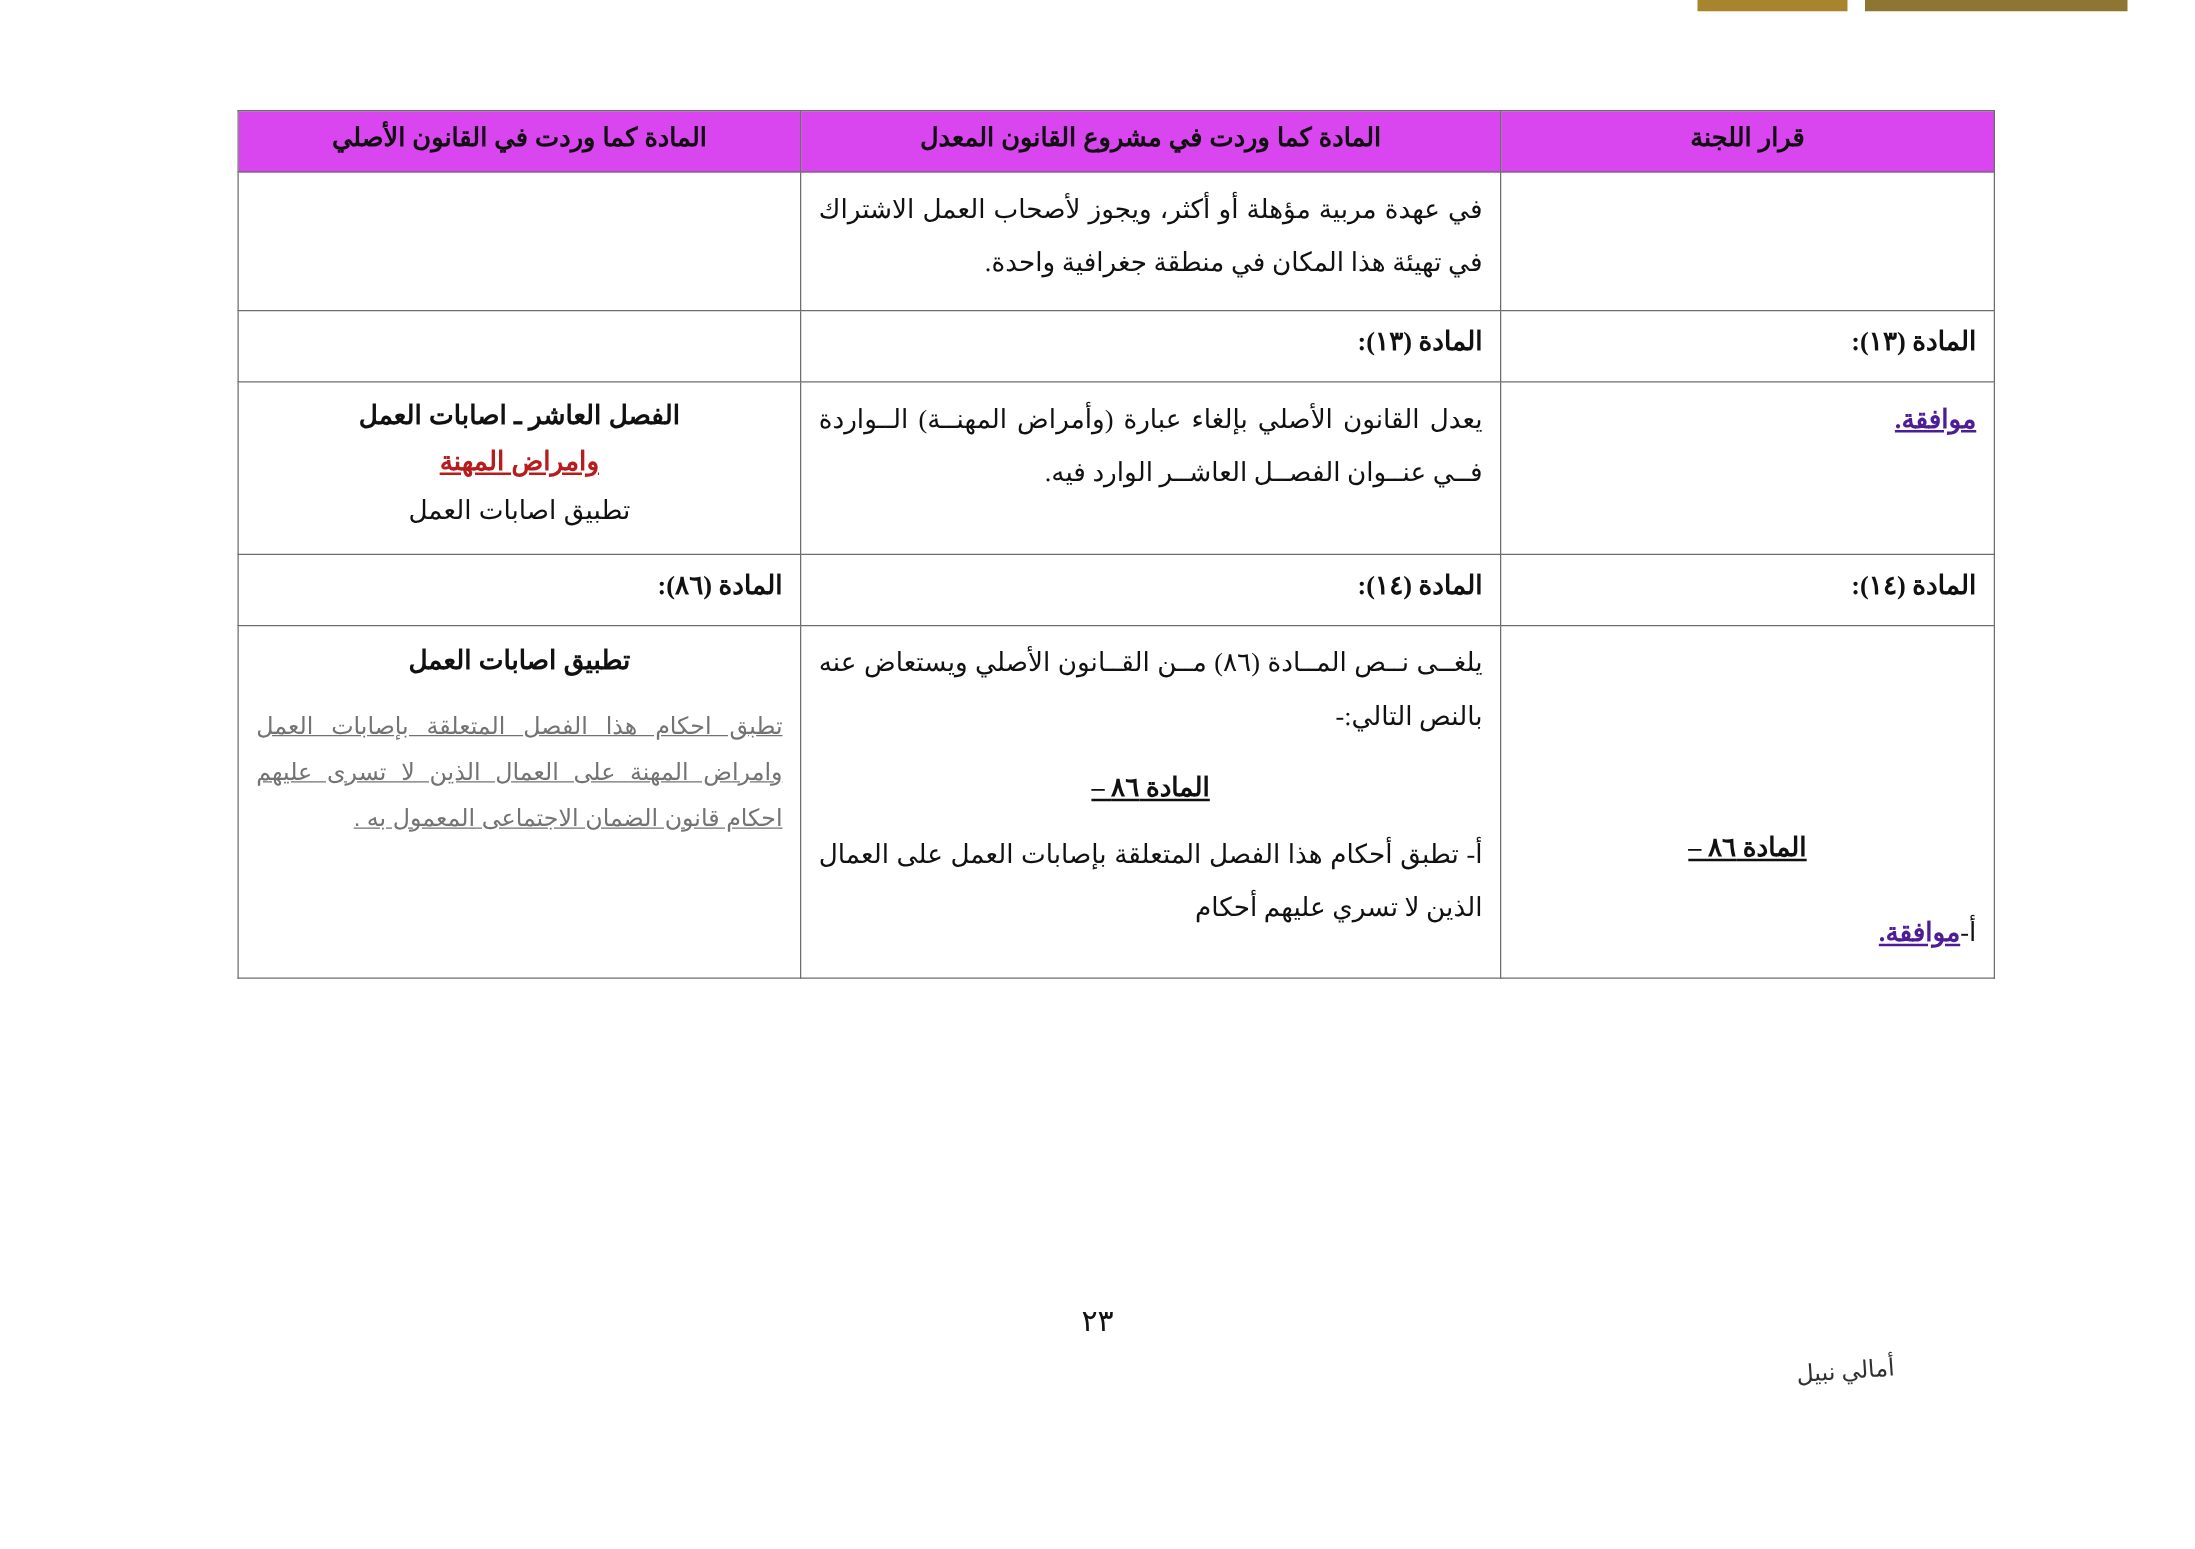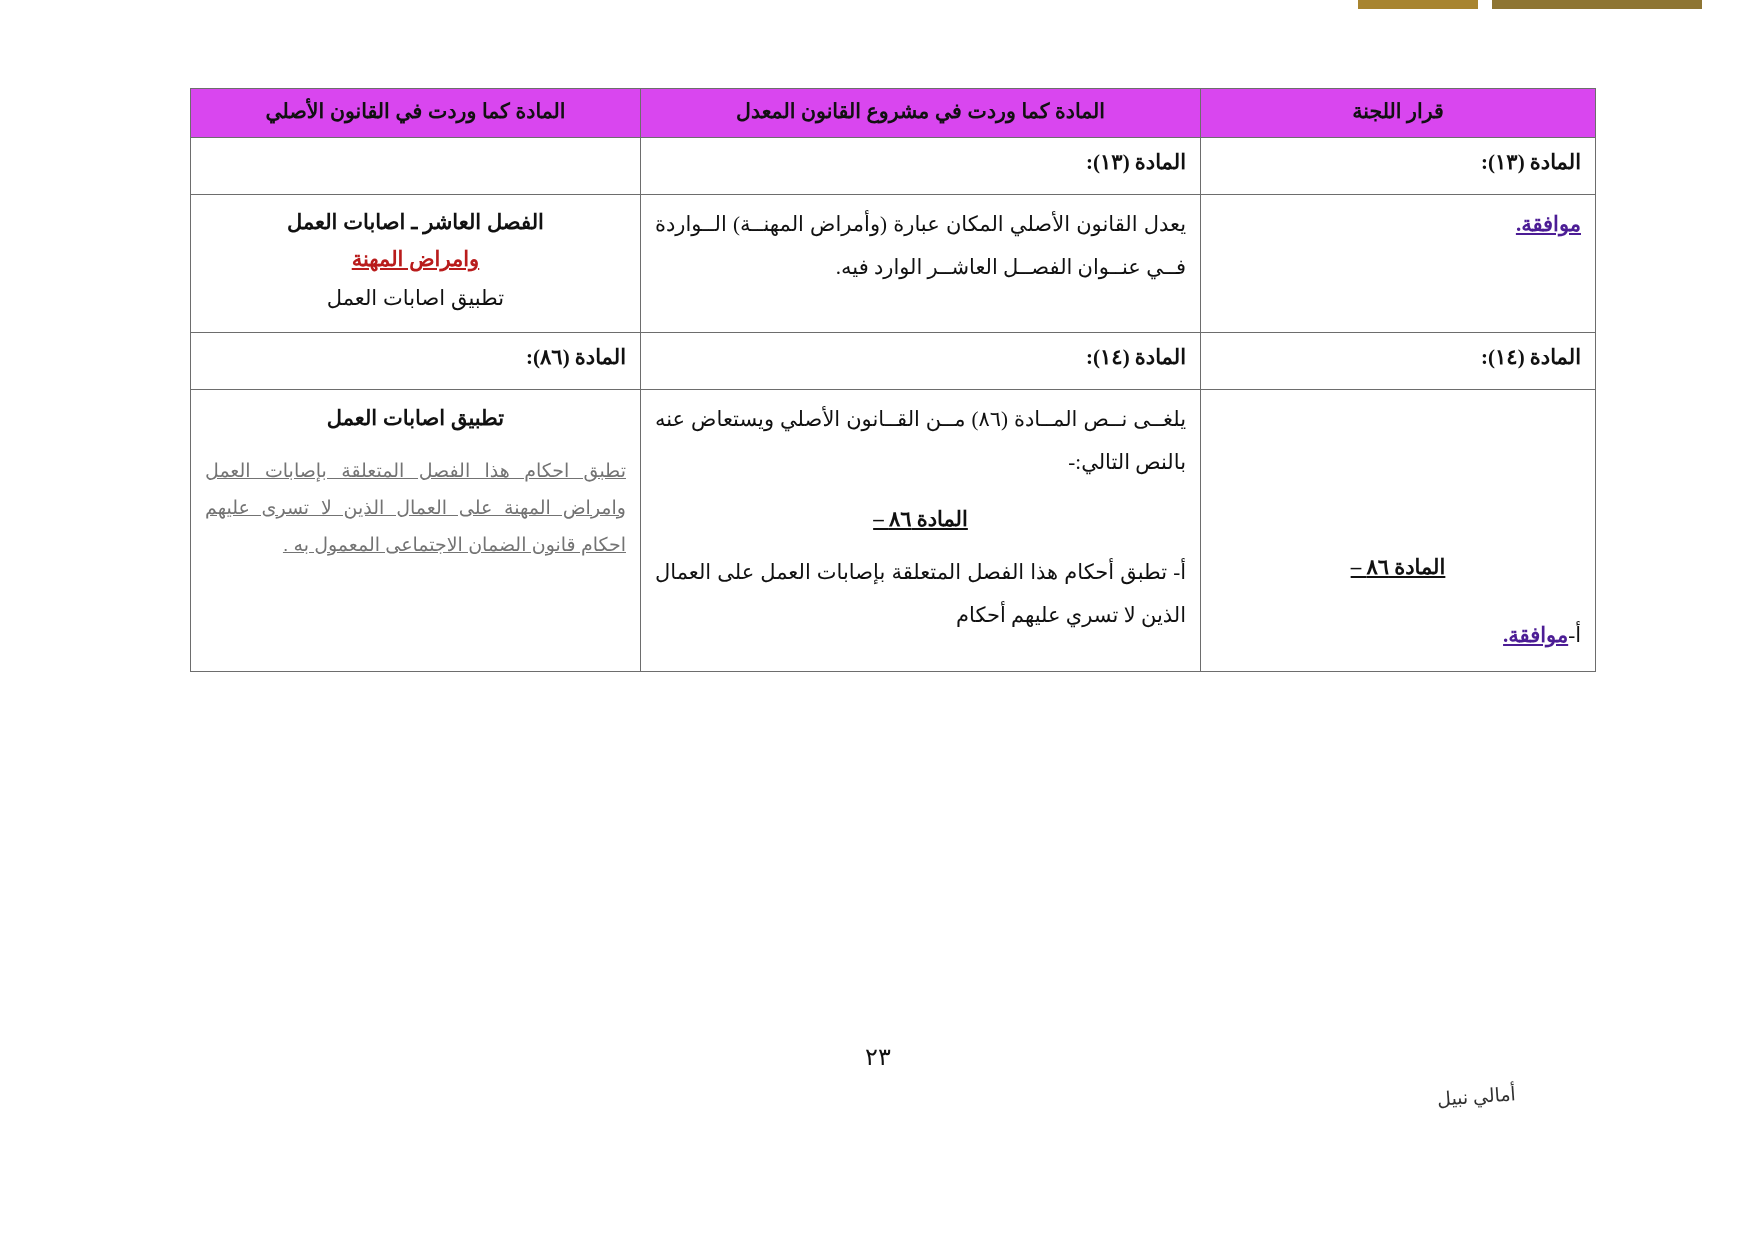--- a/index.html
+++ b/index.html
@@ -162,39 +162,46 @@
     </colgroup>
     <thead>
       <tr>
         <th>قرار اللجنة</th>
         <th>المادة كما وردت في مشروع القانون المعدل</th>
         <th>المادة كما وردت في القانون الأصلي</th>
       </tr>
     </thead>
     <tbody>
 
+      <tr>
+        <td></td>
+        <td>
+          <p class="cell-text para">في عهدة مربية مؤهلة أو أكثر، ويجوز لأصحاب العمل الاشتراك في تهيئة هذا المكان في منطقة جغرافية واحدة.</p>
+        </td>
+        <td></td>
+      </tr>
 
       <tr class="row-small">
         <td>
           <div class="label-line">المادة (١٣):</div>
         </td>
         <td>
           <div class="label-line">المادة (١٣):</div>
         </td>
         <td></td>
       </tr>
 
       <tr>
         <td>
           <div class="cell-text">
             <span class="ar-blue ul">موافقة.</span>
           </div>
         </td>
         <td>
-          <p class="cell-text para">يعدل القانون الأصلي المكان عبارة (وأمراض المهنــة) الــواردة فــي عنــوان الفصــل العاشــر الوارد فيه.</p>
+          <p class="cell-text para">يعدل القانون الأصلي بإلغاء عبارة (وأمراض المهنــة) الــواردة فــي عنــوان الفصــل العاشــر الوارد فيه.</p>
         </td>
         <td>
           <div class="orig-bold-head">الفصل العاشر ـ اصابات العمل</div>
           <div class="orig-head-red bold">وامراض المهنة</div>
           <div class="orig-head-plain">تطبيق اصابات العمل</div>
         </td>
       </tr>
 
       <tr class="row-small">
         <td>

